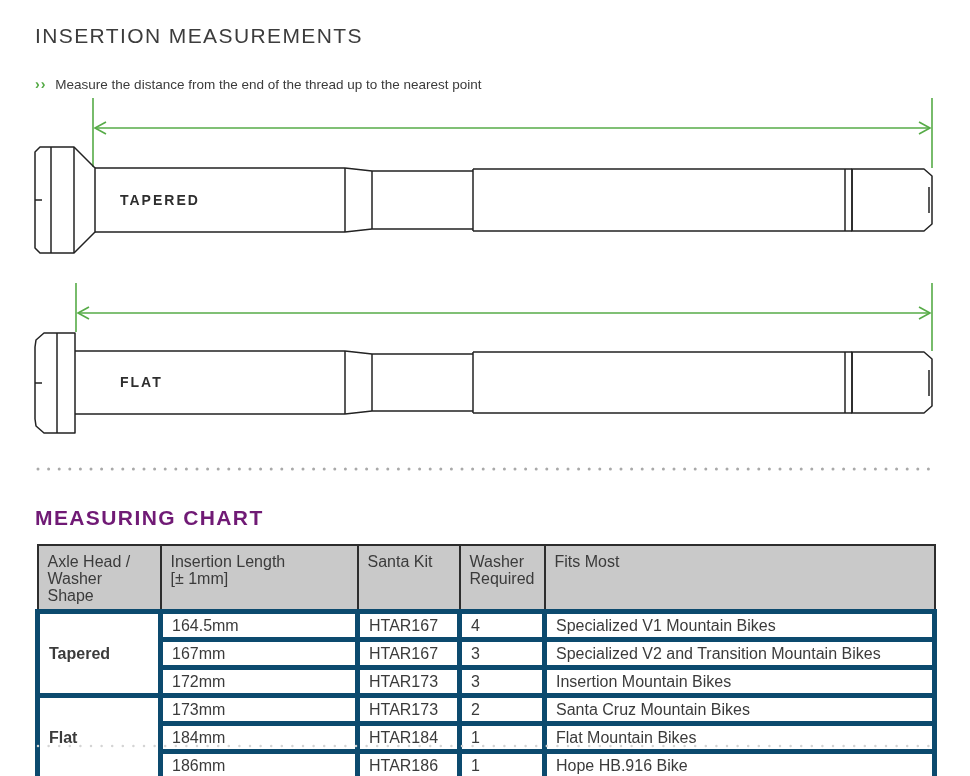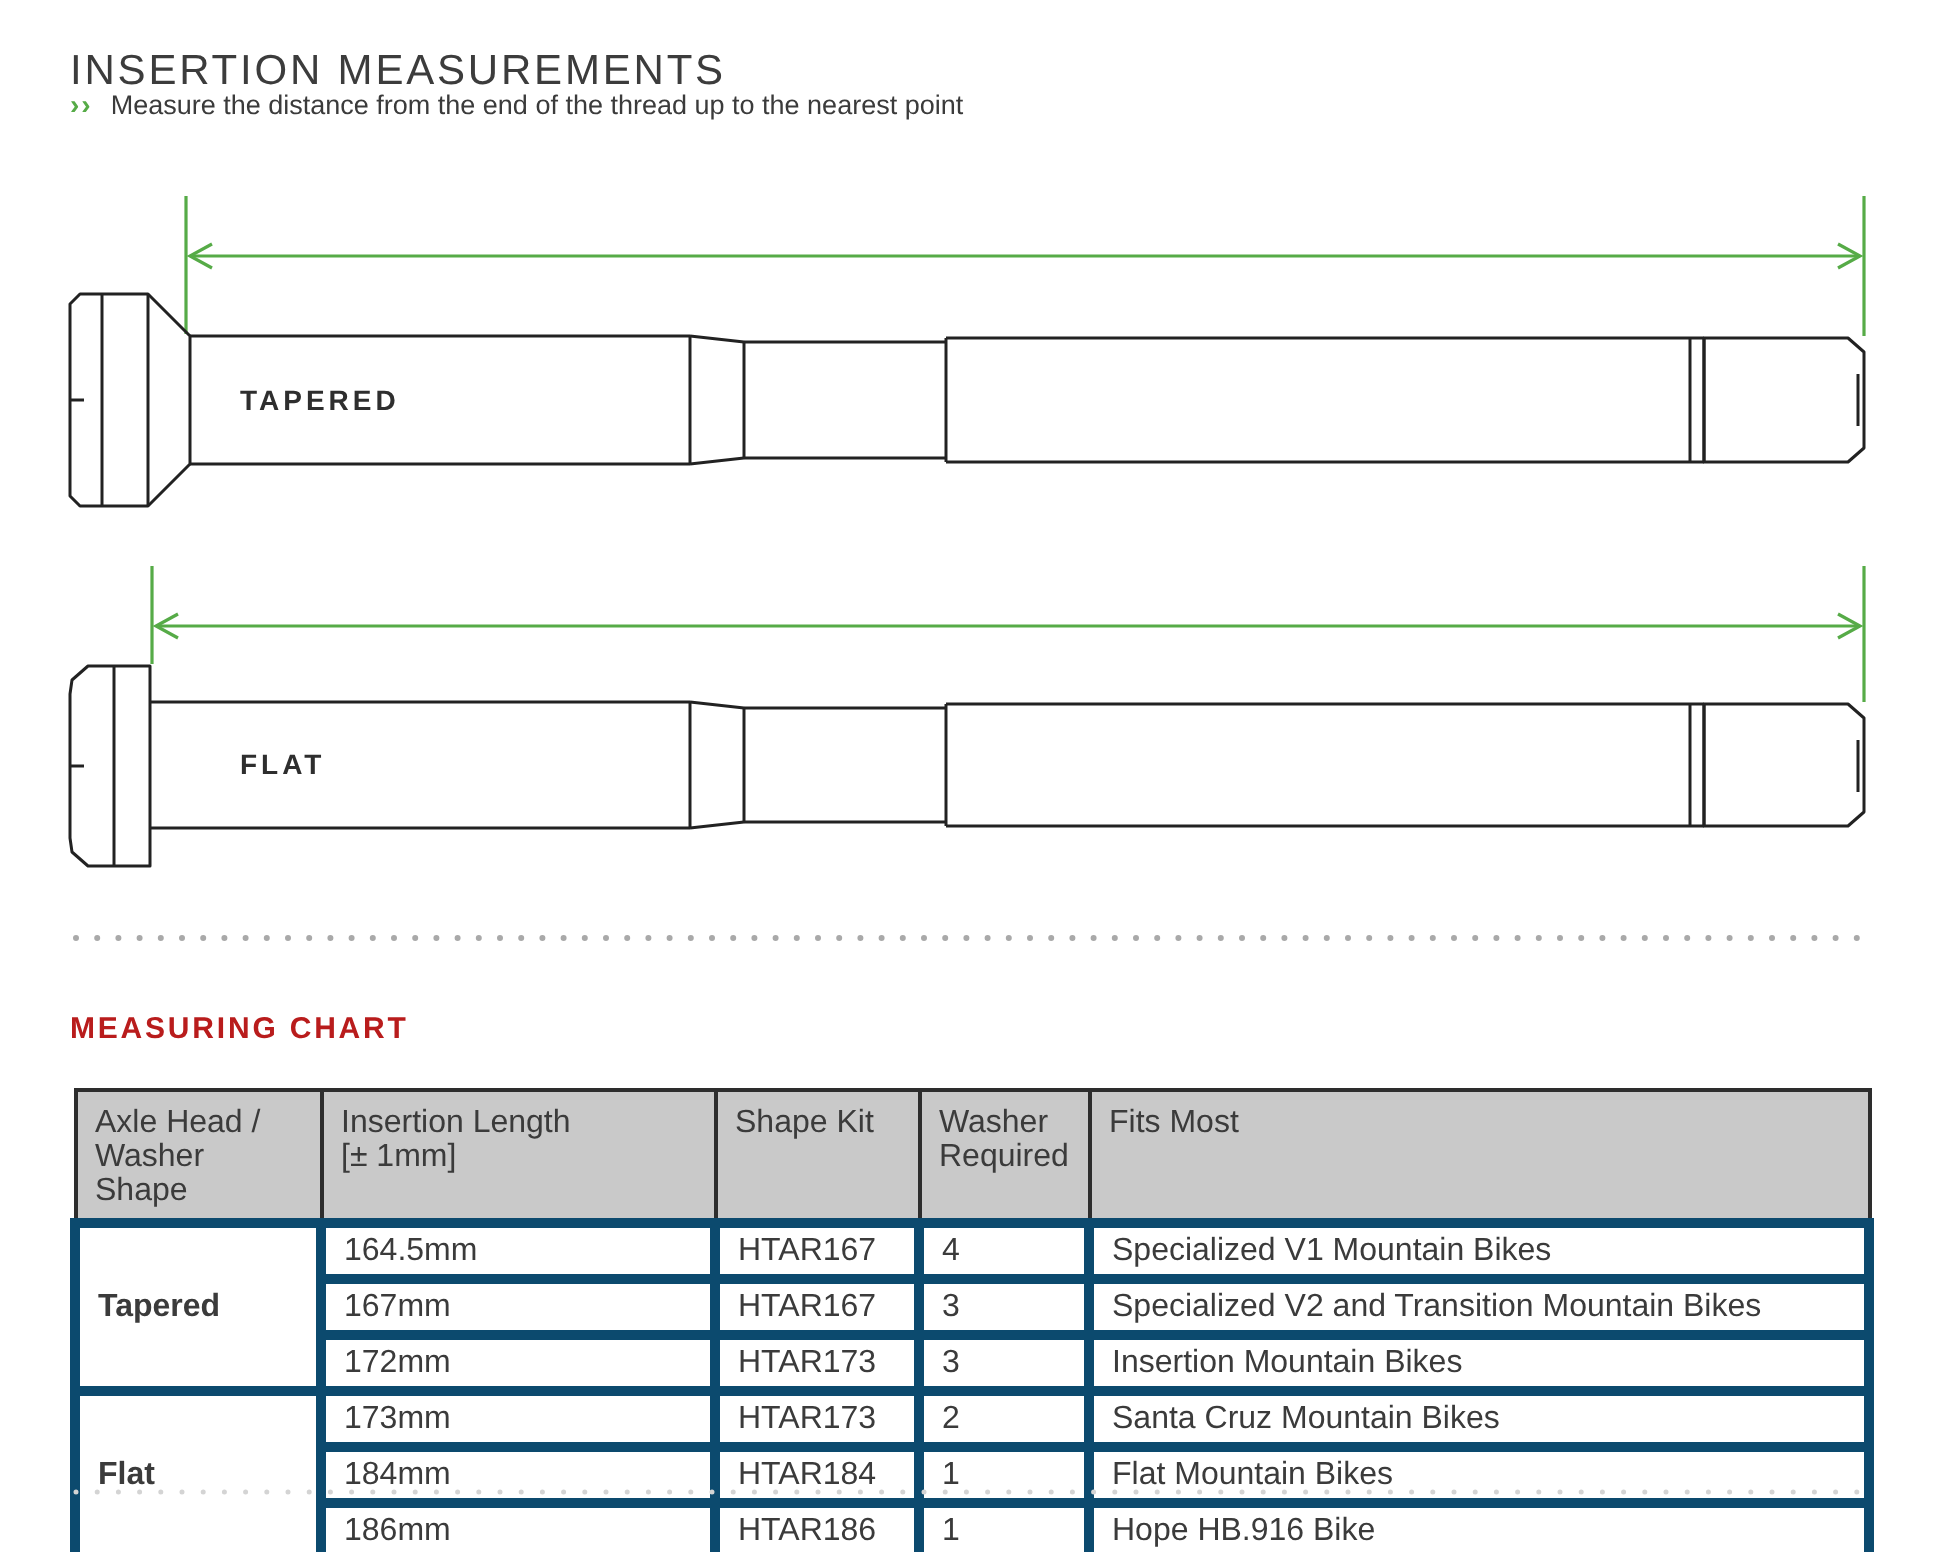--- a/index.html
+++ b/index.html
@@ -8,35 +8,35 @@
     background:#ffffff;color:#3b3b3b;
     font-family:"Liberation Sans", sans-serif;
   }
   .abs{position:absolute;}
   .page-title{
     left:35px;top:24px;
     font-size:21px;font-weight:400;letter-spacing:1.4px;color:#3c3c3c;
     white-space:nowrap;
   }
   .note-line{
-    left:35px;top:44px;font-size:13.5px;color:#3b3b3b;white-space:nowrap;
+    left:35px;top:76px;font-size:13.5px;color:#3b3b3b;white-space:nowrap;
   }
   .note-line .chev{
     color:#56ab47;font-weight:700;letter-spacing:1px;margin-right:9px;font-size:14px;
   }
   .diagram-svg{left:0;top:90px;}
   .axle-label{
     font-size:14px;font-weight:700;letter-spacing:2px;
     font-family:"Liberation Sans", sans-serif;
   }
   .dots{left:35px;top:466px;}
   .dots-faint{left:35px;top:743px;}
   .chart-title{
     left:35px;top:506px;
-    font-size:15px;font-weight:700;letter-spacing:1.4px;color:#b91c1c;
+    font-size:21px;font-weight:700;letter-spacing:1.4px;color:#701a75;
     white-space:nowrap;
   }
   table.measuring{
     position:absolute;left:35px;top:544px;width:897px;
     border-collapse:collapse;table-layout:fixed;
     font-size:16px;color:#3b3b3b;padding-left:20px;
   }
   table.measuring th{
     background:#c9c9c9;border:2px solid #2d2d2d;
     font-weight:400;text-align:left;vertical-align:top;
@@ -151,21 +151,21 @@
     <tr>
       <th>
         <span>Axle Head /</span>
         <span class="hdr-l2">Washer Shape</span>
       </th>
       <th>
         <span>Insertion Length</span>
         <span class="hdr-l2">[± 1mm]</span>
       </th>
       <th>
-        <span>Shape Kit</span>
+        <span>Santa Kit</span>
       </th>
       <th>
         <span>Washer</span>
         <span class="hdr-l2">Required</span>
       </th>
       <th>
         <span>Fits Most</span>
       </th>
     </tr>
   </thead>

